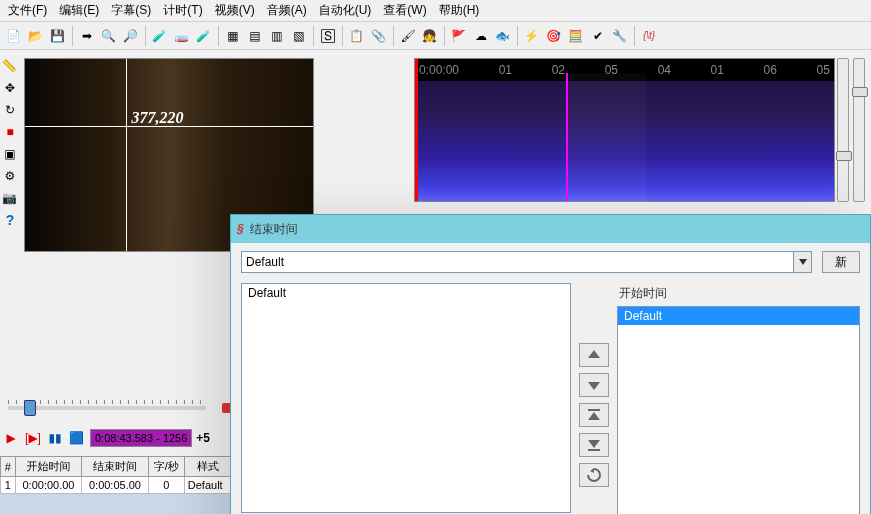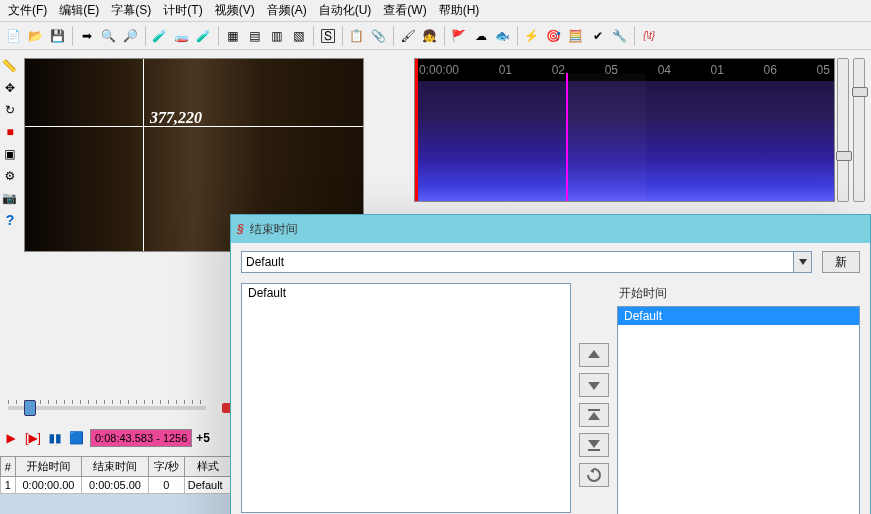--- a/index.html
+++ b/index.html
@@ -15,21 +15,21 @@
 .toolbar .sep { width: 1px; height: 20px; background: #c0c0c0; margin: 0 2px; }
 
 
 .main-area { position: relative; height: 464px; }
 
 
 .left-tb { position: absolute; left: 0; top: 8px; width: 20px; display: flex; flex-direction: column; align-items: center; gap: 6px; }
 .left-tb .vb { width: 16px; height: 16px; display: flex; align-items: center; justify-content: center; cursor: pointer; }
 
 
-.video-frame { position: absolute; left: 24px; top: 8px; width: 340px; height: 194px; background: #1a1208; border: 1px solid #888; }
+.video-frame { position: absolute; left: 24px; top: 8px; width: 290px; height: 194px; background: #1a1208; border: 1px solid #888; }
 .video-frame .vline { position:absolute; top:0; bottom:0; width:1px; background:#fff; left:35%; }
 .video-frame .hline { position:absolute; left:0; right:0; height:1px; background:#fff; top:35%; }
 .video-frame .coord { position:absolute; left: 37%; top: 30%; color:#fff; font-weight:bold; font-style: italic; font-size: 16px; font-family: "Times New Roman", serif; transform: translateY(-8px); }
 .video-dark { position: absolute; inset: 0; background: linear-gradient(90deg, #0a0603 0%, #2a1c0d 30%, #4a3620 50%, #2a1c0d 70%, #1a1005 100%); }
 
 
 .waveform { position: absolute; left: 414px; top: 8px; right: 36px; height: 144px; background: linear-gradient(to bottom, #1a0f3a 0%, #2a1a5a 40%, #3020a0 70%, #4040e0 90%, #6060ff 100%); border: 1px solid #888; }
 .wf-ruler { position:absolute; top:0; left:0; right:0; height:22px; background:#000; color:#888; display:flex; justify-content: space-between; padding: 0 4px; align-items:center; font-size:10px; }
 .wf-red { position:absolute; left:0; top:0; bottom:0; width:3px; background:#ff0000; }
 .wf-purple { position:absolute; left:36%; top:14px; bottom:0; width:2px; background:#ff00ff; }
@@ -43,21 +43,21 @@
 
 .seekbar { position:absolute; left: 0; top: 348px; width: 232px; height: 20px; display:flex; align-items:center; }
 .seek-track { flex:1; height:4px; background:#d0d0d0; position:relative; margin:0 8px; }
 .seek-track::before { content:''; position:absolute; left:0; right:0; top:-6px; height:4px; background: repeating-linear-gradient(to right, #888 0 1px, transparent 1px 8px); }
 .seek-thumb { position:absolute; left:8%; top:-6px; width:12px; height:16px; background:#5a9bd5; border:1px solid #336; border-radius:2px; }
 .rec-dot { width:10px; height:10px; background:#e03030; border-radius:2px; margin-left:8px; }
 
 
 .playback { position:absolute; left:2px; top:376px; width: 230px; height:24px; display:flex; align-items:center; gap:4px; }
 .playback .pb { width:18px; height:18px; display:flex; align-items:center; justify-content:center; cursor:pointer; }
-.playback .timebox { padding: 2px 4px; background:#ec4899; border: 1px solid #888; font-size:11px;text-align:center; }
+.playback .timebox { padding: 2px 4px; background:#a21caf; border: 1px solid #888; font-size:11px;text-align:center; }
 .playback .plus { font-weight:bold; }
 
 
 .grid { position:absolute; left:0; top:406px; width: 232px; }
 .grid table { border-collapse: collapse; width:100%; }
 .grid th { background:#eee; border:1px solid #999; padding:2px 3px; font-weight:normal; font-size:11px; }
 .grid td { border:1px solid #bbb; padding:2px 3px; font-size:11px; text-align:center; background:#fff; }
 .grid td:last-child { text-align:left; }
 .grid .body-empty { height: 70px; background:#c8d8e8; }
 

